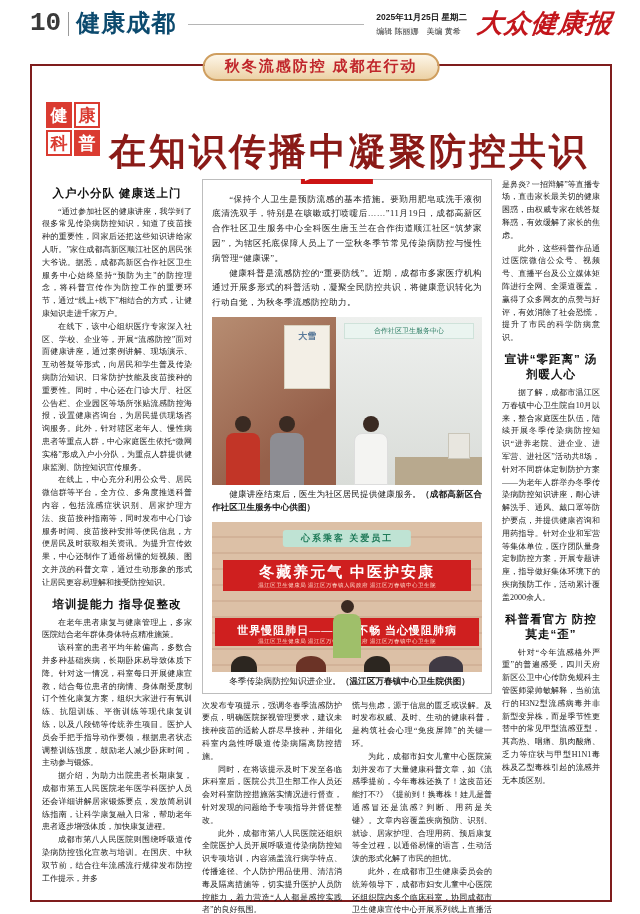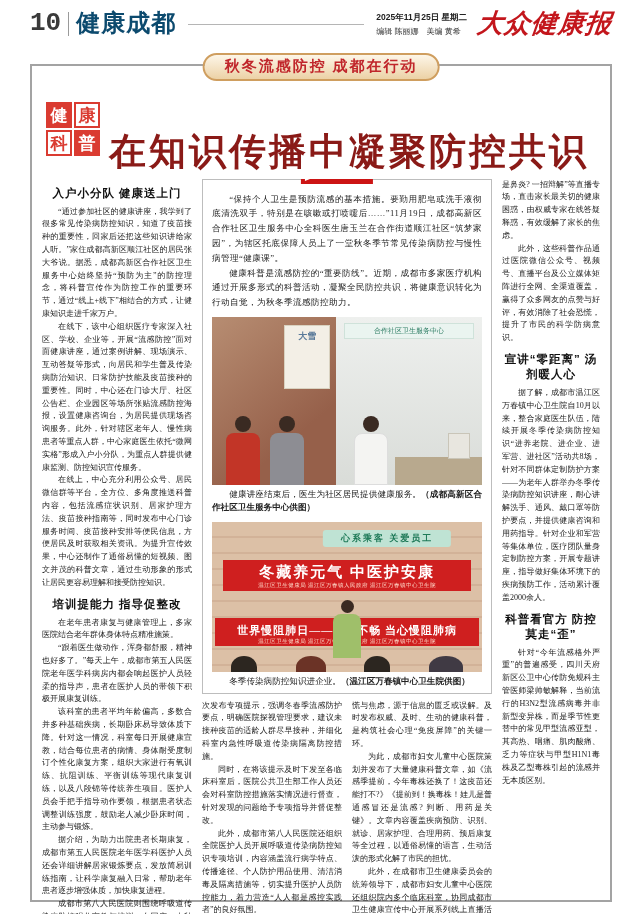--- a/index.html
+++ b/index.html
@@ -16,21 +16,21 @@
   .pg-meta { text-align:left; margin:2px 10px 0 0; }
   .pg-date { font-size:8.5px; font-weight:bold; color:#222;
     font-family:"Liberation Sans","DejaVu Sans",sans-serif; }
   .pg-staff { font-size:8px; color:#333; margin-top:2px;
     font-family:"Liberation Sans","DejaVu Sans",sans-serif; }
   .pg-logo { font-size:26px; font-weight:bold; font-style:italic; color:#c3161c;
     letter-spacing:1px; line-height:1.1; transform:skewX(-6deg); white-space:nowrap; }
 
   
   .content-box { position:relative; margin:22px 28px 0 30px; height:838px;
-    border:2px solid #a3a3a3; background:#fff; padding:20px 8px 6px; }
+    border:2px solid #7f1d1d; background:#fff; padding:20px 8px 6px; }
   .banner-pill { position:absolute; top:-13px; left:50%; transform:translateX(-50%);
     border:2px solid #cf9e5f; border-radius:14px; padding:2px 20px 3px;
     background:linear-gradient(#fdf6e8,#ecd2a6); white-space:nowrap; z-index:3; }
   .banner-pill span { font-size:15px; font-weight:bold; color:#c0262b; letter-spacing:2px; }
 
   
   .headline-row { display:flex; align-items:center; padding:0 4px 6px 6px; }
   .seal-grid { display:grid; grid-template-columns:26px 26px; grid-template-rows:26px 26px; gap:2px; }
   .seal { display:flex; align-items:center; justify-content:center; font-size:17px; font-weight:bold; }
   .seal.filled { background:#da3b31; color:#fff; }
@@ -76,21 +76,21 @@
     font-family:"Liberation Sans","DejaVu Sans",sans-serif; }
   .fg-body.white { background:#f4f4f2; border:1px solid #ddd; }
   .p1-table { position:absolute; bottom:0; right:0; width:60%; height:28px; background:#b8a98e; }
   .p1-device { position:absolute; bottom:26px; right:12px; width:22px; height:26px; background:#e8e6df;
     border:1px solid #c9c5b8; }
 
   .photo-2 { height:150px; margin-top:8px;
     background:repeating-linear-gradient(#dcc0a6 0 14px,#d2b298 14px 16px); }
   .p2-plaque { position:absolute; top:8px; left:50%; transform:translateX(-50%);
     background:#bfe3d4; border-radius:3px; padding:2px 18px; color:#1f7a58; font-size:9px;
-    font-weight:bold; letter-spacing:2px; white-space:nowrap;margin-left:40px; }
+    font-weight:bold; letter-spacing:2px; white-space:nowrap; }
   .p2-banner { position:absolute; left:4%; right:4%; background:#cf1f1f; color:#fff; text-align:center; }
   .p2-banner-1 { top:38px; padding:3px 0 2px; }
   .p2-banner-1 .big { font-size:15px; font-weight:bold; letter-spacing:2px; }
   .p2-banner-2 { top:96px; left:1%; right:1%; padding:2px 0 1px; }
   .p2-banner-2 .big { font-size:11px; font-weight:bold; letter-spacing:1px; }
   .p2-sub { display:block; font-size:5.5px; color:#ffd9c9; letter-spacing:.5px; }
   .p2-speaker { position:absolute; left:50%; top:78px; transform:translateX(-50%); z-index:2; }
   .p2-speaker .fg-head { width:13px; height:13px; }
   .p2-speaker .fg-body { width:28px; height:44px; background:#9fbf6a; }
   .p2-heads { position:absolute; bottom:-6px; left:0; right:0; display:flex; justify-content:space-around; }
@@ -138,21 +138,20 @@
 
   <div class="columns">
 
     <div class="col col-1">
         <h3>入户小分队 健康送上门</h3>
         <p>“通过参加社区的健康讲座，我学到了很多常见传染病防控知识，知道了疫苗接种的重要性，回家后还把这些知识讲给家人听。”家住成都高新区顺江社区的居民张大爷说。据悉，成都高新区合作社区卫生服务中心始终坚持“预防为主”的防控理念，将科普宣传作为防控工作的重要环节，通过“线上+线下”相结合的方式，让健康知识走进千家万户。</p>
         <p>在线下，该中心组织医疗专家深入社区、学校、企业等，开展“流感防控”面对面健康讲座，通过案例讲解、现场演示、互动答疑等形式，向居民和学生普及传染病防治知识、日常防护技能及疫苗接种的重要性。同时，中心还在门诊大厅、社区公告栏、企业园区等场所张贴流感防控海报，设置健康咨询台，为居民提供现场咨询服务。此外，针对辖区老年人、慢性病患者等重点人群，中心家庭医生依托“微网实格”形成入户小分队，为重点人群提供健康监测、防控知识宣传服务。</p>
         <p>在线上，中心充分利用公众号、居民微信群等平台，全方位、多角度推送科普内容，包括流感症状识别、居家护理方法、疫苗接种指南等，同时发布中心门诊服务时间、疫苗接种安排等便民信息，方便居民及时获取相关资讯。为提升宣传效果，中心还制作了通俗易懂的短视频、图文并茂的科普文章，通过生动形象的形式让居民更容易理解和接受防控知识。</p>
         <h3>培训提能力 指导促整改</h3>
         <p>在老年患者康复与健康管理上，多家医院结合老年群体身体特点精准施策。</p>
-        <p>“跟着医生做动作，浑身都舒服，精神也好多了。”每天上午，成都市第五人民医院老年医学科病房内都会响起医护人员轻柔的指导声，患者在医护人员的带领下积极开展康复训练。</p>
         <p>该科室的患者平均年龄偏高，多数合并多种基础疾病，长期卧床易导致体质下降。针对这一情况，科室每日开展健康宣教，结合每位患者的病情、身体耐受度制订个性化康复方案，组织大家进行有氧训练、抗阻训练、平衡训练等现代康复训练，以及八段锦等传统养生项目。医护人员会手把手指导动作要领，根据患者状态调整训练强度，鼓励老人减少卧床时间，主动参与锻炼。</p>
         <p>据介绍，为助力出院患者长期康复，成都市第五人民医院老年医学科医护人员还会详细讲解居家锻炼要点，发放简易训练指南，让科学康复融入日常，帮助老年患者逐步增强体质，加快康复进程。</p>
         <p>成都市第八人民医院则围绕呼吸道传染病防控强化宣教与培训。在国庆、中秋双节前，结合往年流感流行规律发布防控工作提示，并多</p>
       </div>
 
     <div class="col col-mid">
       <div class="feature-box">
         <div class="quote-tab"></div>
         <div class="lede">
             <p>“保持个人卫生是预防流感的基本措施。要勤用肥皂或洗手液彻底清洗双手，特别是在咳嗽或打喷嚏后……”11月19日，成都高新区合作社区卫生服务中心全科医生唐玉兰在合作街道顺江社区“筑梦家园”，为辖区托底保障人员上了一堂秋冬季节常见传染病防控与慢性病管理“健康课”。</p>

